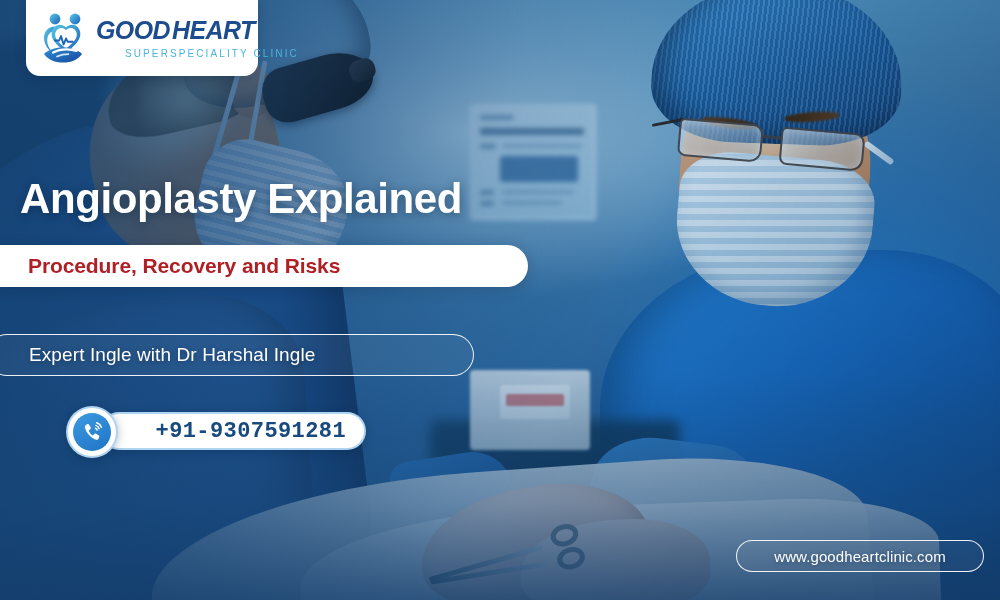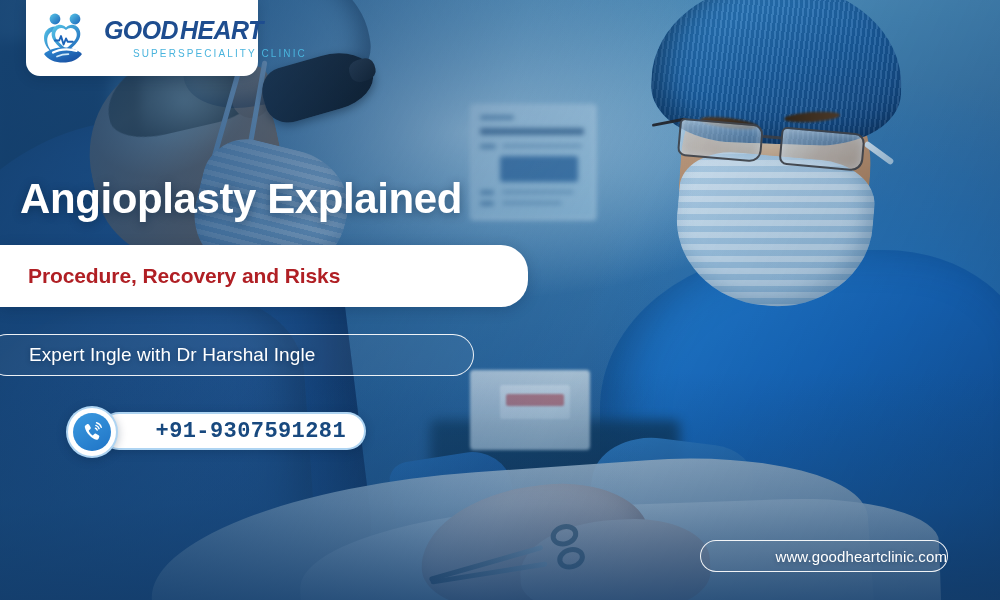--- a/index.html
+++ b/index.html
@@ -308,21 +308,21 @@
   .grade-bottom {
     position:absolute; inset:0;
     background:linear-gradient(0deg, rgba(20,62,108,.82) 0%, rgba(22,70,118,.40) 16%, rgba(0,0,0,0) 38%);
   }
 
   
   .logo-card {
     position:absolute; left:26px; top:0; width:232px; height:76px;
     background:#ffffff;
     border-radius:0 0 14px 14px;
-    display:flex; align-items:center; gap:12px;
+    display:flex; align-items:center; gap:4px;
     padding:6px 12px 6px 14px;
     box-shadow:0 3px 12px rgba(0,30,60,.22);
     z-index:6;
   }
   .logo-mark { width:52px; height:54px; flex:0 0 52px; }
   .logo-text { display:flex; flex-direction:column; justify-content:center; line-height:1; }
   .logo-word {
     font-size:25px; font-weight:bold; font-style:italic;
     color:#1e4d8f; letter-spacing:-.6px; white-space:nowrap;
   }
@@ -337,21 +337,21 @@
   .headline {
     position:absolute; left:20px; top:175px;
     font-size:42px; font-weight:bold; color:#ffffff;
     letter-spacing:-.4px; white-space:nowrap;
     text-shadow:0 2px 10px rgba(4,28,56,.45);
     z-index:5;
   }
 
   
   .pill-white {
-    position:absolute; left:0; top:245px; width:528px; height:62px;
+    position:absolute; left:0; top:245px; width:528px; height:42px;
     background:#ffffff;
     border-radius:0 27px 27px 0;
     display:flex; align-items:center;
     padding-left:28px;
     box-shadow:0 3px 14px rgba(4,28,56,.22);
     z-index:5;
   }
   .pill-white .txt {
     font-size:21px; font-weight:bold; color:#b01f24;
     letter-spacing:-.1px; white-space:nowrap;
@@ -397,25 +397,25 @@
     z-index:2;
   }
   .phone-inner {
     width:38px; height:38px; border-radius:50%;
     background:linear-gradient(150deg,#3c9ae0,#1f74c6);
     display:flex; align-items:center; justify-content:center;
   }
 
   
   .site-pill {
-    position:absolute; left:700px; top:540px; width:248px; height:32px;
+    position:absolute; left:736px; top:540px; width:248px; height:32px;
     border:1.5px solid rgba(255,255,255,.92);
     border-radius:16px;
     background:rgba(255,255,255,.05);
-    display:flex; align-items:center; justify-content:flex-end;
+    display:flex; align-items:center; justify-content:center;
     z-index:5;
   }
   .site-pill .txt {
     font-size:15px; color:#ffffff; letter-spacing:.1px; white-space:nowrap;
     text-shadow:0 1px 4px rgba(4,28,56,.35);
   }
 </style>
 </head>
 <body>
 

